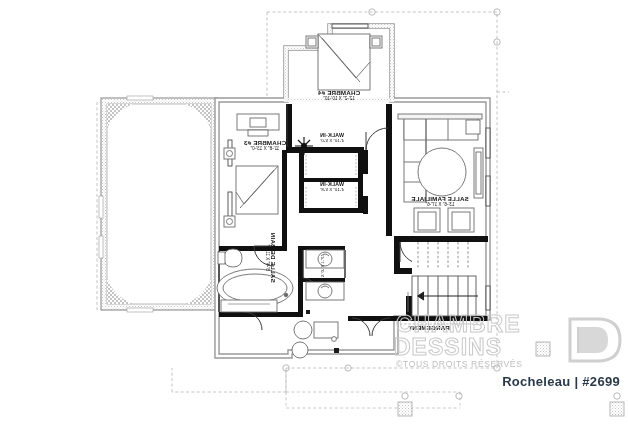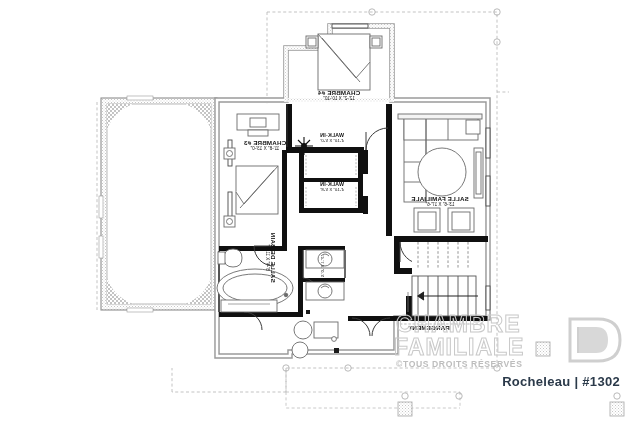--- a/index.html
+++ b/index.html
@@ -68,21 +68,21 @@
     -webkit-text-stroke: 1px #c9c9c9;
     font-size: 23px;
     letter-spacing: 1px;
     line-height: 0.98;
   }
   #watermark .wm-line2 {
     margin-left: -2px;
   }
   #watermark .wm-line3 {
     font-size: 8.6px;
-    font-weight: bold;
+    font-weight: normal;
     color: #bdbdbd;
     letter-spacing: 0.6px;
     margin-top: 1px;
   }
   #wm-logo {
     position: absolute;
     right: 2px;
     top: 2px;
     width: 62px;
     height: 50px;
@@ -420,25 +420,25 @@
   <div class="room-label vert tiny" style="left:300px; top:264px; width:44px;">
     <span class="rdim">5'-0" X 7'-4"</span>
   </div>
 
   <div class="room-label" style="left:396px; top:325px; width:66px;">
     <span class="rname">RANGEMENT</span>
   </div>
 
   <div id="watermark">
     <div class="wm-line1">CHAMBRE</div>
-    <div class="wm-line2">FAMILIALE</div>
+    <div class="wm-line2">DESSINS</div>
     <div class="wm-line3">©TOUS DROITS RÉSERVÉS</div>
 
     <svg id="wm-logo" viewBox="0 0 62 50">
       <path d="M6 4 L34 4 Q56 4 56 25 Q56 46 34 46 L6 46 Z" fill="none" stroke="#cfcfcf" stroke-width="3"></path>
       <path d="M14 12 L32 12 Q44 12 44 25 Q44 38 32 38 L14 38 Z" fill="#d8d8d8" stroke="none"></path>
       <path d="M14 38 L14 12" fill="none" stroke="#cfcfcf" stroke-width="2"></path>
     </svg>
   </div>
 
-  <div id="caption">Rocheleau | #1302</div>
+  <div id="caption">Rocheleau | #2699</div>
 
 </div>
 
 </body></html>

